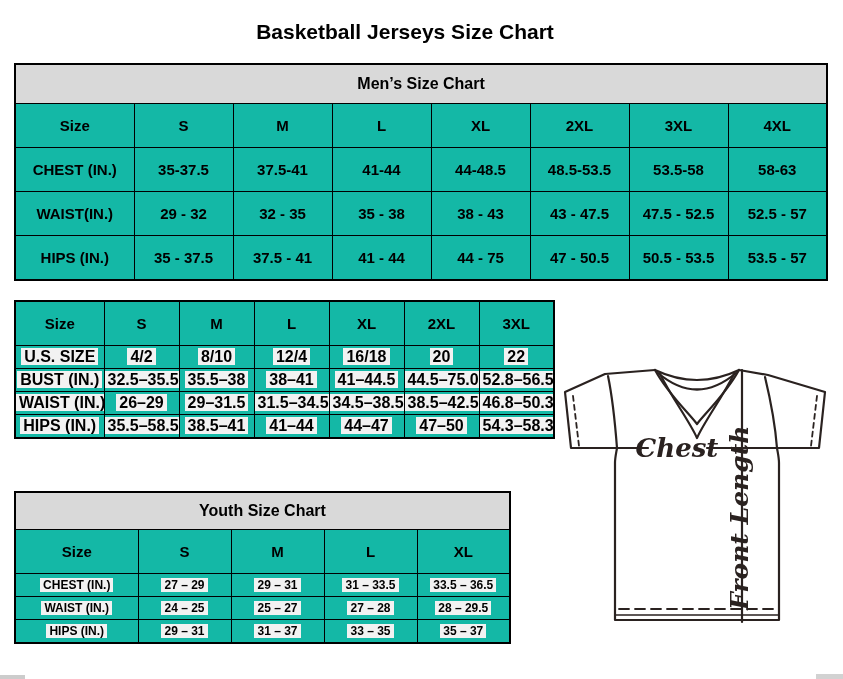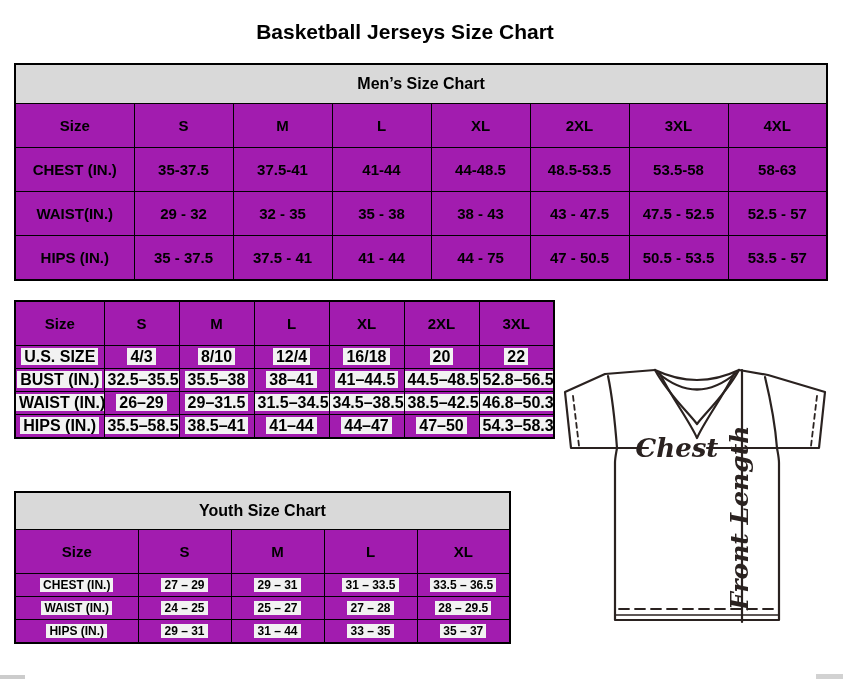--- a/index.html
+++ b/index.html
@@ -7,21 +7,21 @@
     width:843px;height:679px;position:relative;overflow:hidden;
     background:#ffffff;color:#000;
     font-family:"Liberation Sans",sans-serif;
   }
   .page-title{
     position:absolute;left:0;top:20px;width:810px;
     text-align:center;font-size:21px;font-weight:bold;color:#000;
   }
   table.size-table{
     position:absolute;border-collapse:collapse;table-layout:fixed;
-    background:#a21caf;border:2px solid #000;
+    background:#14b8a6;border:2px solid #000;
   }
   table.size-table td{
     border:1px solid #000;text-align:center;vertical-align:middle;
     font-weight:bold;color:#000;padding:0;overflow:hidden;white-space:nowrap;
   }
   td.band{
     background:#d9d9d9;font-size:16px;border-bottom:2px solid #000;
   }
   
   .mens{left:14px;top:63px;width:814px;}
@@ -129,34 +129,34 @@
     <td>Size</td>
     <td>S</td>
     <td>M</td>
     <td>L</td>
     <td>XL</td>
     <td>2XL</td>
     <td>3XL</td>
   </tr>
   <tr class="sm">
     <td><span class="hl">U.S. SIZE</span></td>
-    <td><span class="hl">4/3</span></td>
+    <td><span class="hl">4/2</span></td>
     <td><span class="hl">8/10</span></td>
     <td><span class="hl">12/4</span></td>
     <td><span class="hl">16/18</span></td>
     <td><span class="hl">20</span></td>
     <td><span class="hl">22</span></td>
   </tr>
   <tr class="sm">
     <td><span class="hl">BUST (IN.)</span></td>
     <td><span class="hl">32.5–35.5</span></td>
     <td><span class="hl">35.5–38</span></td>
     <td><span class="hl">38–41</span></td>
     <td><span class="hl">41–44.5</span></td>
-    <td><span class="hl">44.5–48.5</span></td>
+    <td><span class="hl">44.5–75.0</span></td>
     <td><span class="hl">52.8–56.5</span></td>
   </tr>
   <tr class="sm">
     <td><span class="hl">WAIST (IN.)</span></td>
     <td><span class="hl">26–29</span></td>
     <td><span class="hl">29–31.5</span></td>
     <td><span class="hl">31.5–34.5</span></td>
     <td><span class="hl">34.5–38.5</span></td>
     <td><span class="hl">38.5–42.5</span></td>
     <td><span class="hl">46.8–50.3</span></td>
@@ -202,21 +202,21 @@
   <tr class="sm">
     <td><span class="hl">WAIST (IN.)</span></td>
     <td><span class="hl">24 – 25</span></td>
     <td><span class="hl">25 – 27</span></td>
     <td><span class="hl">27 – 28</span></td>
     <td><span class="hl">28 – 29.5</span></td>
   </tr>
   <tr class="sm">
     <td><span class="hl">HIPS (IN.)</span></td>
     <td><span class="hl">29 – 31</span></td>
-    <td><span class="hl">31 – 44</span></td>
+    <td><span class="hl">31 – 37</span></td>
     <td><span class="hl">33 – 35</span></td>
     <td><span class="hl">35 – 37</span></td>
   </tr>
   </tbody>
 </table>
 
 <svg class="jersey" width="284" height="292" viewBox="0 0 284 292" xmlns="http://www.w3.org/2000/svg">
   <g fill="none" stroke="#2a2220" stroke-width="2.2" stroke-linejoin="round" stroke-linecap="round">
 
     <path d="M 99,10 L 49,14 L 9,32 L 15,88 L 61,88"></path>

